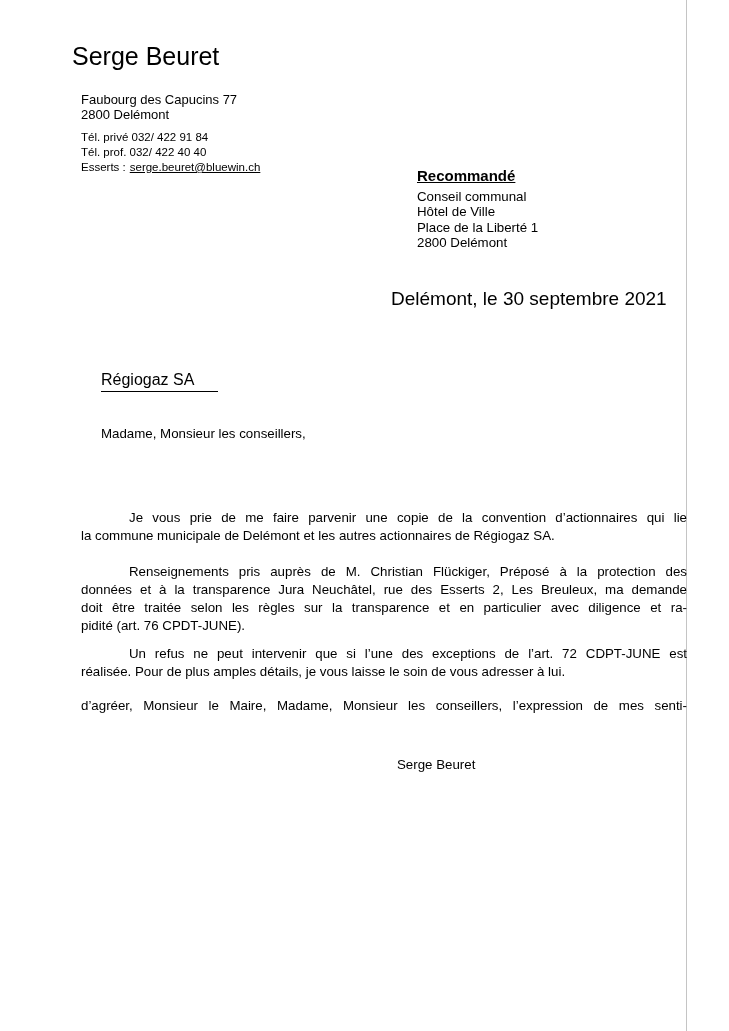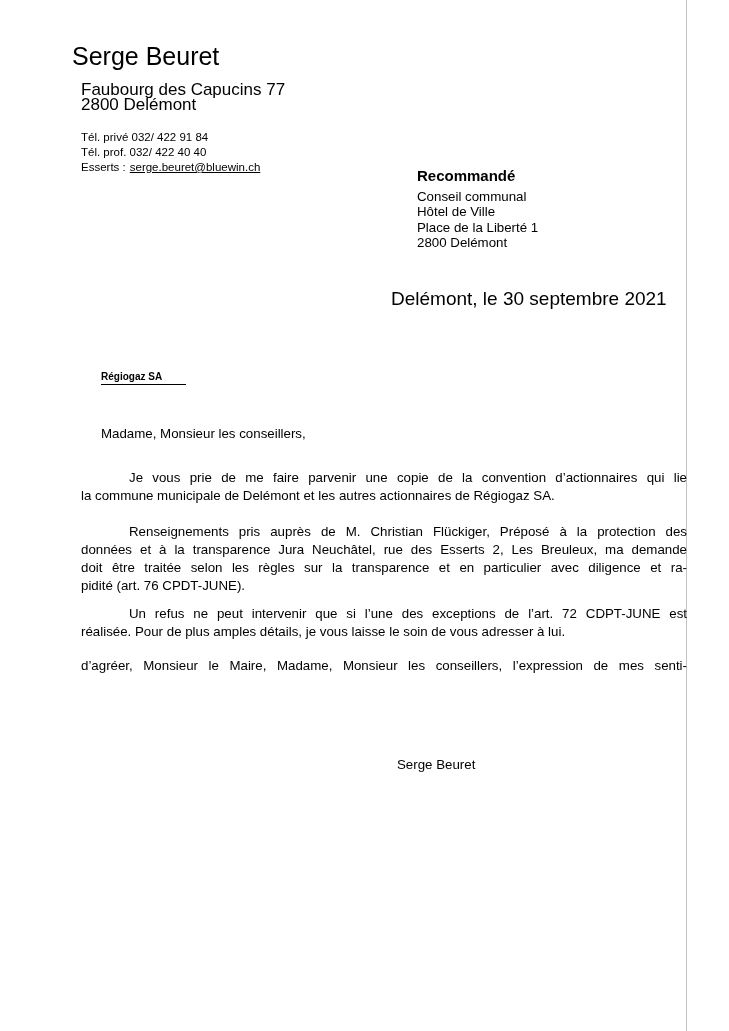--- a/index.html
+++ b/index.html
@@ -7,38 +7,38 @@
     width: 729px; height: 1031px;
     background: #ffffff;
     font-family: "Liberation Sans", "DejaVu Sans", sans-serif;
     color: #000000;
     position: relative;
   }
   .page { position: absolute; left: 0; top: 0; width: 690px; height: 1031px; background: #ffffff; overflow: hidden; }
   .edge-line { position: absolute; top: 0; right: 3px; width: 1px; height: 100%; background: #c4c4c4; }
 
   .sender-name { position: absolute; left: 72px; top: 42px; font-size: 25px; line-height: 28px; white-space: nowrap; }
-  .sender-address { position: absolute; left: 81px; top: 82px; font-size: 17px; line-height: 15px; }
+  .sender-address { position: absolute; left: 81px; top: 92px; font-size: 13px; line-height: 15px; }
   .sender-contact { position: absolute; left: 81px; top: 130px; font-size: 11.5px; line-height: 15px; }
   .sender-contact .row { white-space: nowrap; }
   .email-link { color: #000000; text-decoration: underline; margin-left: 4px; cursor: pointer; }
 
   .recipient { position: absolute; left: 417px; top: 167px; font-size: 13.3px; line-height: 15.4px; }
-  .delivery { font-size: 15px; font-weight: bold; line-height: 17px; margin-bottom: 5px; white-space: nowrap; }
+  .delivery { font-size: 15px; font-weight: bold; text-decoration: underline; line-height: 17px; margin-bottom: 5px; white-space: nowrap; }
   .recipient .row { white-space: nowrap; }
 
   .date-line { position: absolute; left: 391px; top: 288px; font-size: 19px; white-space: nowrap; }
 
-  .subject-line { position: absolute; left: 101px; top: 371px; font-size: 10px; font-weight: bold; }
+  .subject-line { position: absolute; left: 101px; top: 371px; font-size: 16px; }
   .subject-line .u { display: inline-block; border-bottom: 1px solid #000; padding: 0 24px 2px 0; white-space: nowrap; }
 
   .salutation { position: absolute; left: 101px; top: 425px; font-size: 13.3px; line-height: 18px; }
   .salutation .row { white-space: nowrap; }
 
-  .para { position: absolute; left: 81px; width: 606px; font-size: 13.3px; }
+  .para { position: absolute; left: 81px; width: 606px; font-size: 13.3px; margin-top: 40px; }
   .ln { line-height: 18px; }
   .just { text-align: justify; text-align-last: justify; text-justify: inter-word; }
   .indent { text-indent: 48px; }
   .p1 { top: 469px; } .p2 { top: 523px; } .p3 { top: 605px; } .p4 { top: 657px; }
 
   .signature { position: absolute; left: 397px; top: 757px; font-size: 13.3px; white-space: nowrap; }
 </style>
 </head>
 <body>
 

